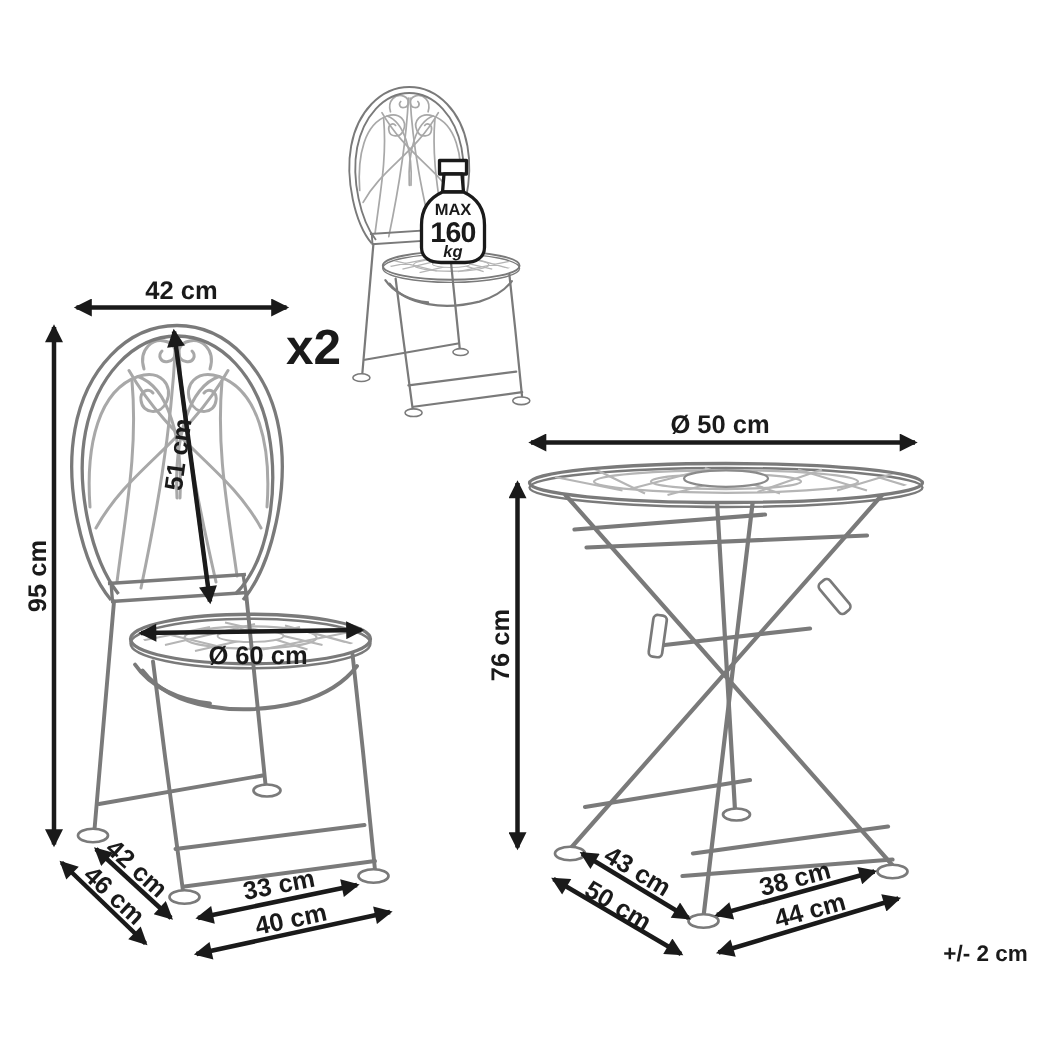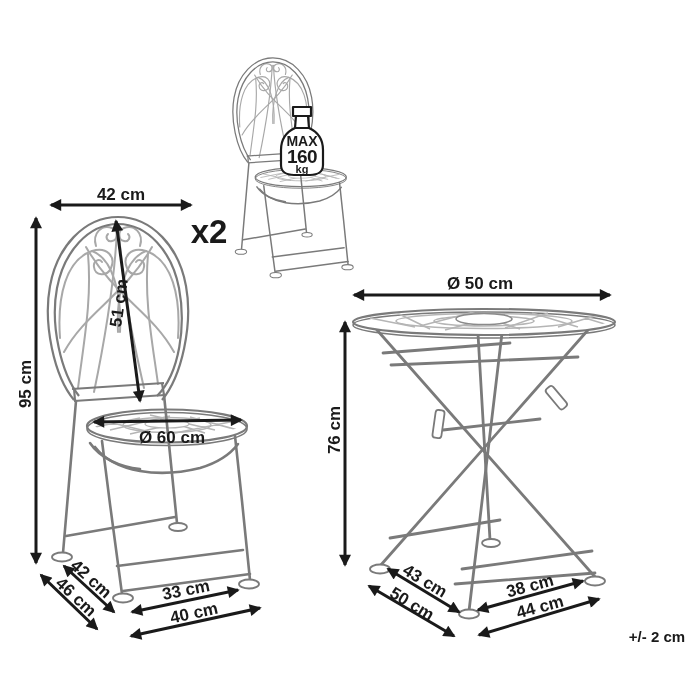--- a/index.html
+++ b/index.html
@@ -9,23 +9,23 @@
   }
   .canvas svg{position:absolute;left:0;top:0;}
   .dim{
     position:absolute;white-space:nowrap;color:#1a1a1a;
     font-weight:700;font-size:17px;line-height:1;
     transform:translate(-50%,-50%) rotate(var(--r,0deg));
     transform-origin:center;
   }
   .qty{font-size:33px;letter-spacing:0;}
   .tol{font-size:15px;}
-  .bmax{font-size:14px;}
+  .bmax{font-size:11px;}
   .b110{font-size:19px;letter-spacing:-0.5px;}
-  .bkg{font-size:11px;}
+  .bkg{font-size:11px;font-style:italic;}
 </style>
 </head>
 <body>
 
 <div class="canvas">
 
   <svg width="700" height="700" viewBox="0 0 700 700">
     <defs>
       <marker id="arw" viewBox="0 0 10 10" refX="8.5" refY="5" markerWidth="15" markerHeight="12" markerUnits="userSpaceOnUse" orient="auto-start-reverse">
         <path d="M0 0 L10 5 L0 10 Z" fill="#1a1a1a"></path>

